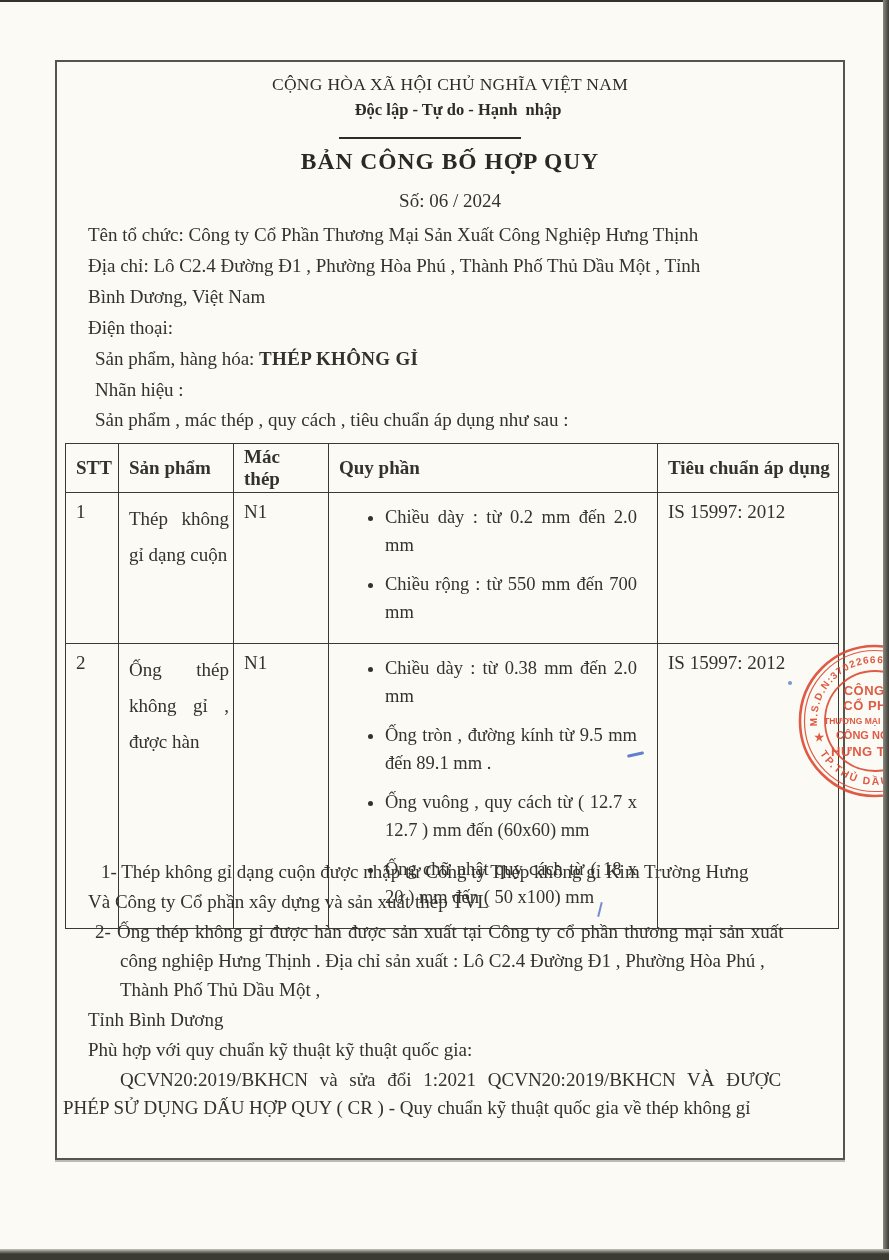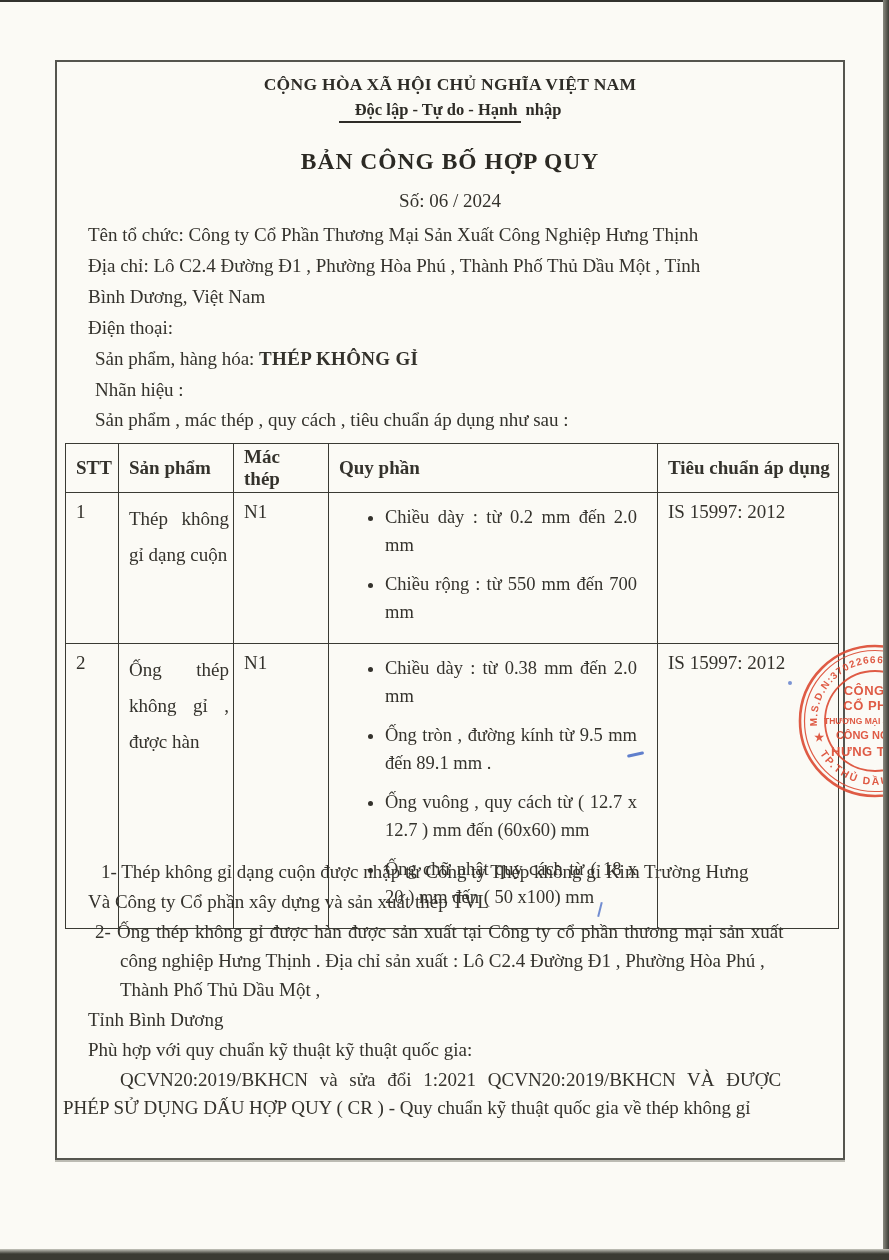--- a/index.html
+++ b/index.html
@@ -11,23 +11,23 @@
   }
   .abs{position:absolute;}
   
   #edge-top{left:0;top:0;width:889px;height:2px;background:#33332e;}
   #edge-right{left:883px;top:0;width:6px;height:1260px;background:linear-gradient(to right,#8a8a80,#3c3c35);z-index:60;}
   #edge-bottom{left:0;top:1249px;width:889px;height:11px;background:linear-gradient(to bottom,#c6c6bd,#3b3b33 45%);z-index:60;}
   
   #page-border{left:55px;top:60px;width:786px;height:1096px;border:2px solid #55554f;box-shadow:0 2px 0 rgba(110,110,100,.45);}
   
   .centered{left:55px;width:790px;text-align:center;}
-  #national-header{top:74px;font-size:17.5px;font-weight:bold;letter-spacing:.3px;color:#2e2c27;}
+  #national-header{top:74px;font-size:17.5px;font-weight:normal;letter-spacing:.3px;color:#2e2c27;}
   #motto{top:100px;font-size:16.5px;font-weight:bold;color:#2e2c27;}
-  #motto .u{border-bottom:2px solid #2e2c27;padding:0 4px 2px 16px;text-align:center;}
+  #motto .u{border-bottom:2px solid #2e2c27;padding:0 4px 18px 16px;text-align:center;}
   #doc-title{top:148px;font-size:23.5px;font-weight:bold;letter-spacing:1px;color:#2b2923;}
   #doc-number{top:190px;font-size:19px;}
   
   .line{font-size:19px;white-space:nowrap;}
   #org-line{left:88px;top:224px;}
   #addr-line1{left:88px;top:255px;}
   #addr-line2{left:88px;top:286px;}
   #phone-line{left:88px;top:317px;}
   #product-line{left:95px;top:348px;}
   #product-line b{letter-spacing:.3px;}

